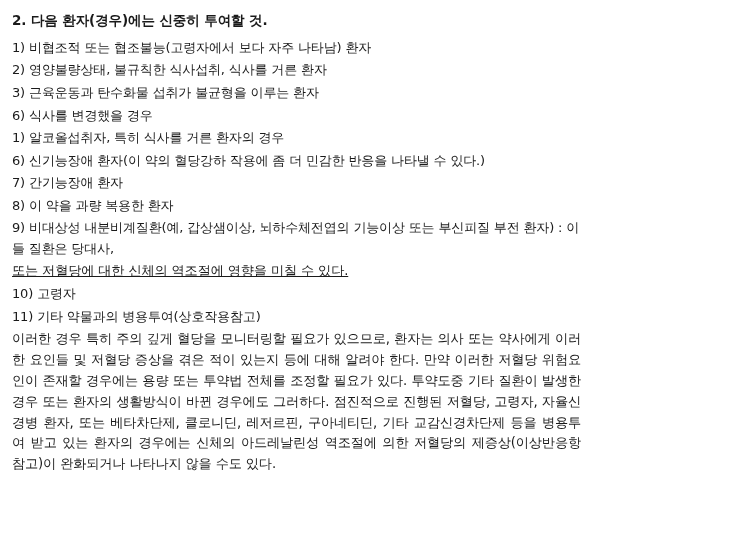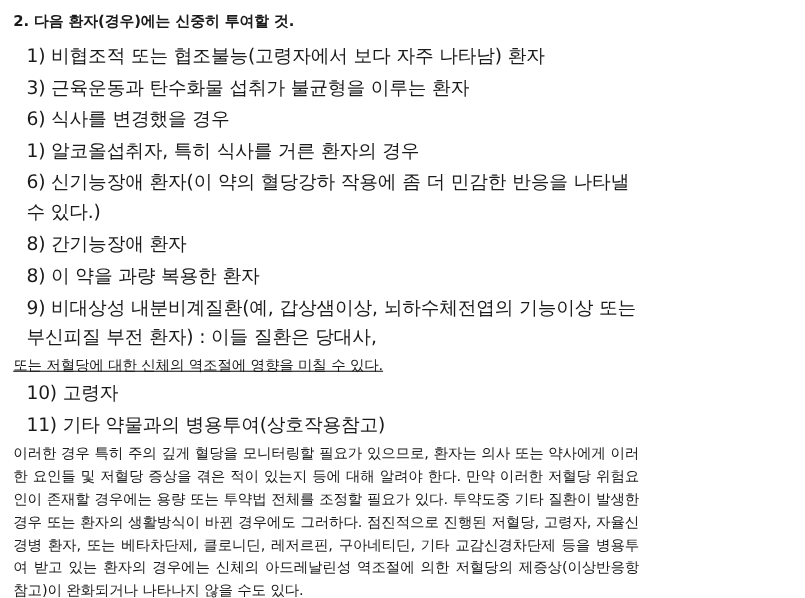--- a/index.html
+++ b/index.html
@@ -30,23 +30,23 @@
   p.para {
     font-size: 13.2px;
     line-height: 1.58;
     margin: 0 0 2px 0;
     text-align: justify;
     text-justify: inter-character;
     letter-spacing: -0.15px;
     word-break: break-all;
   }
   p.item {
-    font-size: 17px;
+    font-size: 13px;
     line-height: 1.58;
-    margin: 0 0 2px 12px;
+    margin: 0 0 2px 0;
     letter-spacing: -0.15px;
     word-break: break-all;
   }
   p.item-cont {
     font-size: 13.2px;
     line-height: 1.58;
     margin: 0 0 2px 0;
     letter-spacing: -0.15px;
     word-break: break-all;
     text-decoration: underline;
@@ -59,25 +59,26 @@
 <body>
 
 <div class="page">
 
   <h2 class="doc-heading">2. 다음 환자(경우)에는 신중히 투여할 것.</h2>
 
 
   <div class="block-gap"></div>
 
   <p class="item">1) 비협조적 또는 협조불능(고령자에서 보다 자주 나타남) 환자</p>
+  <p class="item">2) 영양불량상태, 불규칙한 식사섭취, 식사를 거른 환자</p>
   <p class="item">3) 근육운동과 탄수화물 섭취가 불균형을 이루는 환자</p>
   <p class="item">6) 식사를 변경했을 경우</p>
   <p class="item">1) 알코올섭취자, 특히 식사를 거른 환자의 경우</p>
   <p class="item">6) 신기능장애 환자(이 약의 혈당강하 작용에 좀 더 민감한 반응을 나타낼 수 있다.)</p>
-  <p class="item">8) 간기능장애 환자</p>
+  <p class="item">7) 간기능장애 환자</p>
   <p class="item">8) 이 약을 과량 복용한 환자</p>
   <p class="item">9) 비대상성 내분비계질환(예, 갑상샘이상, 뇌하수체전엽의 기능이상 또는 부신피질 부전 환자) : 이들 질환은 당대사,</p>
   <p class="item-cont">또는 저혈당에 대한 신체의 역조절에 영향을 미칠 수 있다.</p>
   <p class="item">10) 고령자</p>
   <p class="item">11) 기타 약물과의 병용투여(상호작용참고)</p>
 
   <p class="para">이러한 경우 특히 주의 깊게 혈당을 모니터링할 필요가 있으므로, 환자는 의사 또는 약사에게 이러한 요인들 및 저혈당 증상을 겪은 적이 있는지 등에 대해 알려야 한다. 만약 이러한 저혈당 위험요인이 존재할 경우에는 용량 또는 투약법 전체를 조정할 필요가 있다. 투약도중 기타 질환이 발생한 경우 또는 환자의 생활방식이 바뀐 경우에도 그러하다. 점진적으로 진행된 저혈당, 고령자, 자율신경병 환자, 또는 베타차단제, 클로니딘, 레저르핀, 구아네티딘, 기타 교감신경차단제 등을 병용투여 받고 있는 환자의 경우에는 신체의 아드레날린성 역조절에 의한 저혈당의 제증상(이상반응항 참고)이 완화되거나 나타나지 않을 수도 있다.</p>
 
 </div>
 

